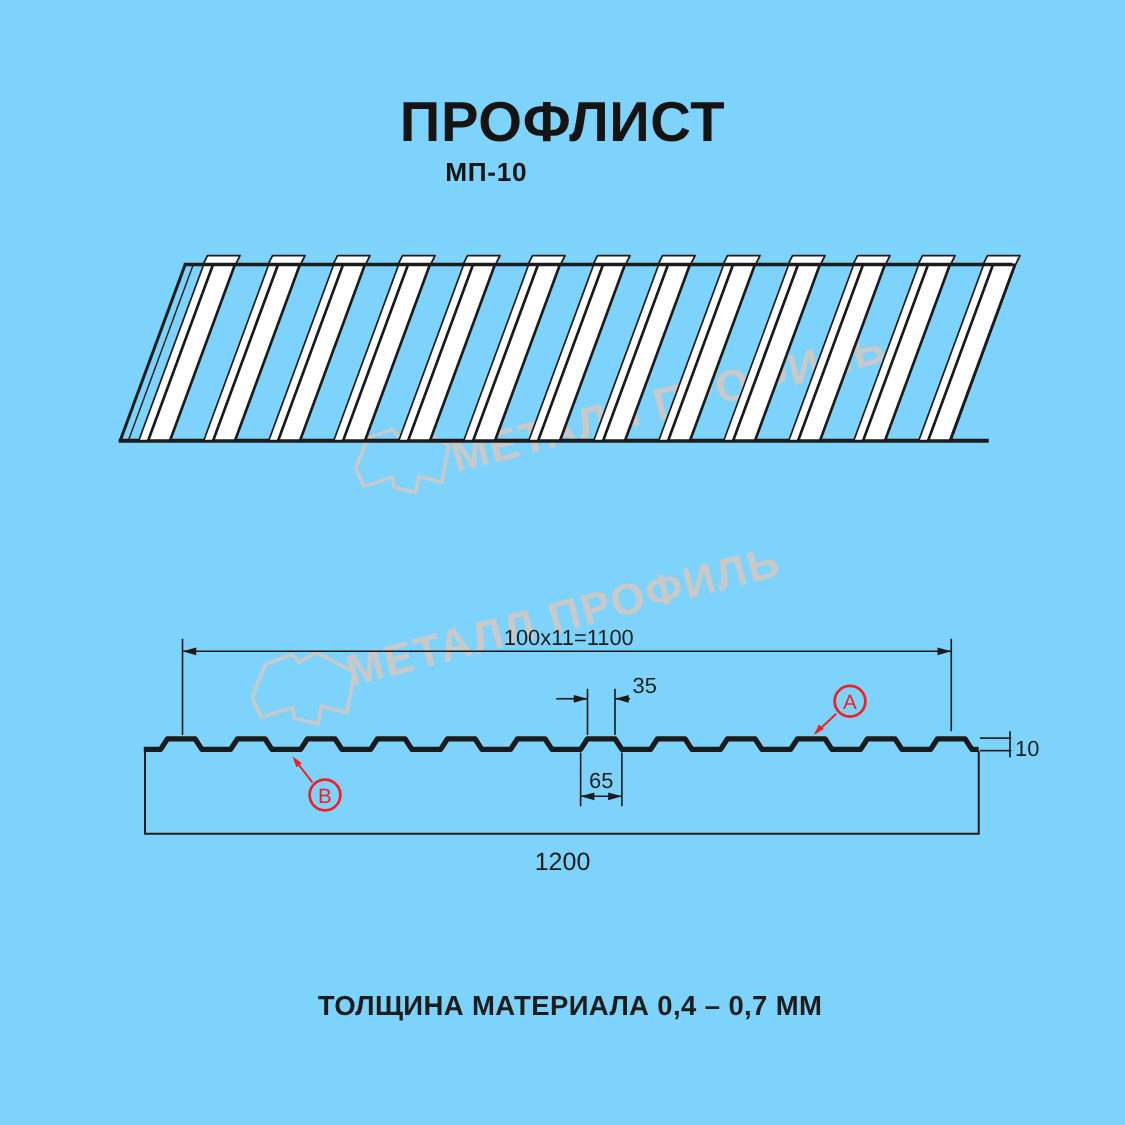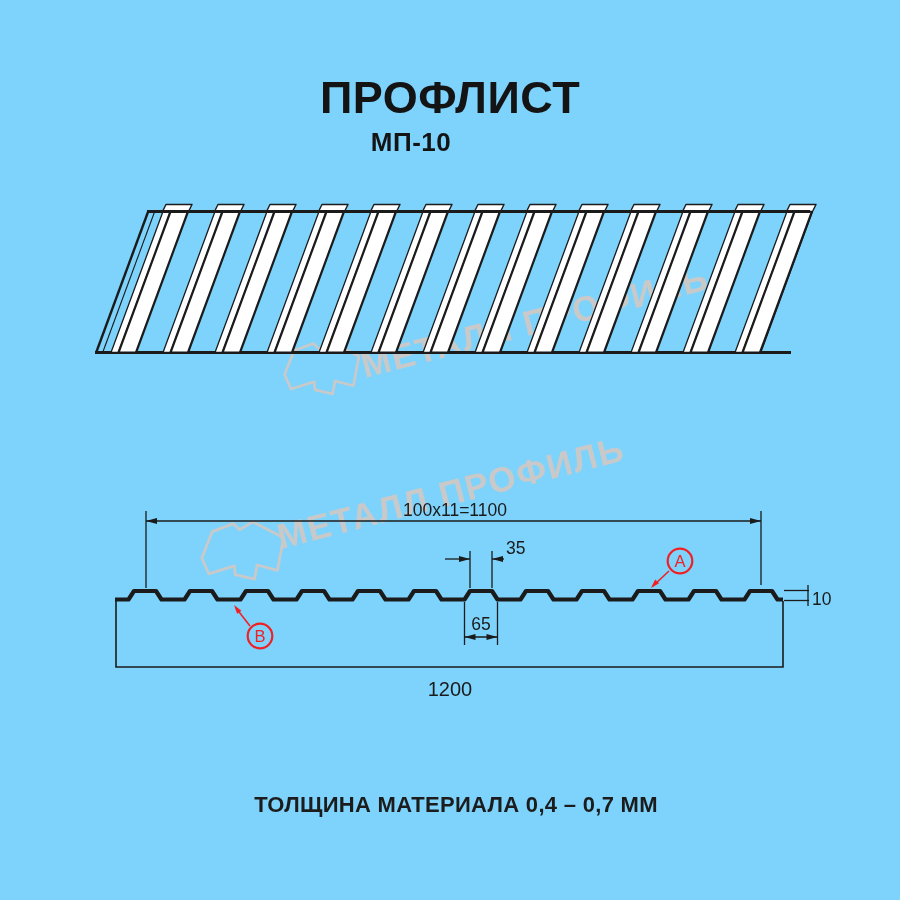--- a/index.html
+++ b/index.html
@@ -2,21 +2,21 @@
 <html style="--accent: #f02125; --line: #1b1b1b; --wm: #c9c9c9;"><head>
 <meta charset="utf-8">
 <style>
   :root{ --accent:#f02125; --line:#1b1b1b; --wm:#c9c9c9; }
   html,body{margin:0;padding:0;background:#ffffff;}
   .canvas{position:relative;width:900px;height:900px;background:#7dd3fc;overflow:hidden;
           font-family:"Liberation Sans","DejaVu Sans",sans-serif;}
   .title{position:absolute;top:72px;left:0;width:900px;text-align:center;
          font-size:45px;font-weight:700;letter-spacing:.5px;color:#141414;}
   .subtitle{position:absolute;top:127px;left:0;width:778px;text-align:center;
-         font-size:26px;font-weight:700;letter-spacing:.5px;color:#141414;margin-left:22px;}
+         font-size:21px;font-weight:700;letter-spacing:.5px;color:#141414;}
   .footnote{position:absolute;top:792px;left:6px;width:900px;text-align:center;
          font-size:22px;font-weight:600;letter-spacing:.3px;color:#1c1c1c;}
   svg{position:absolute;left:0;top:0;}
   .blk{stroke:var(--line);fill:none;}
   .thin{stroke:var(--line);stroke-width:1.3;fill:none;}
   .accent-stroke{stroke:var(--accent);fill:none;}
   text.dim{font-size:17.5px;fill:var(--line);}
   text.dim-big{font-size:20px;fill:var(--line);}
   text.mid{text-anchor:middle;}
   text.callout{font-size:16.5px;fill:var(--accent);text-anchor:middle;}

